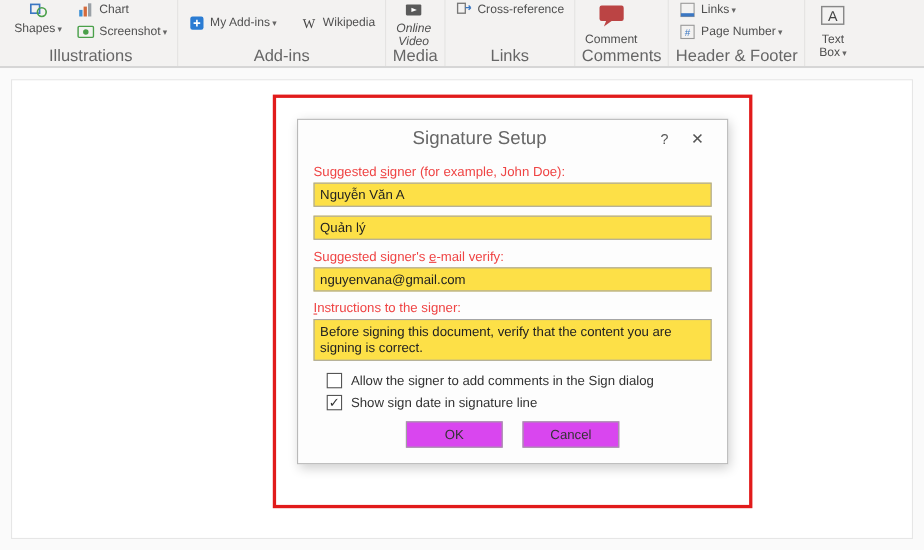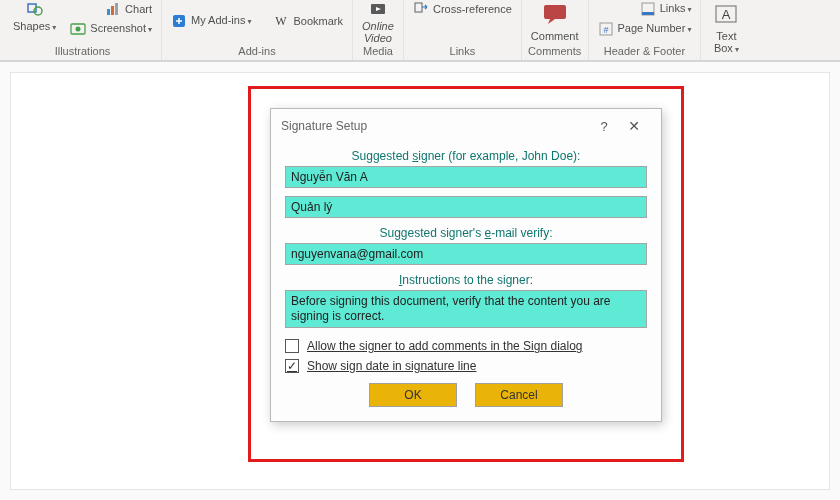--- a/index.html
+++ b/index.html
@@ -34,39 +34,39 @@
   .rgroup-top {
     display: flex;
     gap: 8px;
     align-items: flex-start;
     height: 42px;
   }
   .rbtn {
     display: flex;
     flex-direction: column;
     align-items: center;
-    justify-content: flex-end;
+    justify-content: flex-start;
     gap: 2px;
     padding: 1px 3px;
     color: #505050;
     font-size: 11px;
     line-height: 12px;
     text-align: center;
     min-width: 38px;
   }
   .rbtn .ico { width: 16px; height: 16px; }
   .rbtn .ico-lg { width: 26px; height: 26px; }
   .rbtn .lbl { margin-top: 1px; }
   .rbtn .caret { font-size: 8px; color: #666; margin-left: 2px; }
   .rbtn-h { flex-direction: row; align-items: center; gap: 4px; min-width: auto; }
   .ministack { display: flex; flex-direction: column; gap: 2px; }
   .ministack .rbtn-h { font-size: 11px; height: 18px; }
   .group-label {
     text-align: center;
-    font-size: 11px;
+    font-size: 15px;
     color: #666;
     line-height: 14px;
   }
   .doc-area {
     background: #fafafa;
     height: 438px;
     width: 100%;
     position: relative;
     padding: 10px;
   }
@@ -98,49 +98,49 @@
     font-size: 12px;
     color: #333;
   }
   .titlebar {
     display: flex;
     align-items: center;
     height: 34px;
     padding: 0 10px;
     color: #666;
   }
-  .titlebar .title { flex: 1; font-size: 12px; }
+  .titlebar .title { flex: 1; font-size: 17px; text-align: center; }
   .titlebar .help { width: 26px; text-align: center; color: #555; font-size: 13px; cursor: default;}
   .titlebar .close { width: 34px; text-align: center; color: #555; font-size: 14px; cursor: default;}
   .dlg-body { padding: 6px 14px 14px 14px; }
   .field { margin-bottom: 8px; }
-  .field label { display: block; margin-bottom: 3px; color: #0f766e; font-size: 12px; text-align: center; }
+  .field label { display: block; margin-bottom: 3px; color: #ef4444; font-size: 12px; }
   .underline { text-decoration: underline; }
   .txt {
     width: 100%;
     border: 1px solid #a5a5a5;
     padding: 3px 5px;
     font-size: 12px;
     font-family: inherit;
     color: #222;
-    background: #5eead4;
+    background: #fde047;
   }
   textarea.txt { height: 38px; resize: none; line-height: 1.25; }
-  .chk-row { display: flex; align-items: flex-start; gap: 8px; margin: 6px 0; text-decoration: underline; }
+  .chk-row { display: flex; align-items: flex-start; gap: 8px; margin: 6px 12px; }
   .chk {
     width: 14px; height: 14px; border: 1px solid #555; background: #fff;
     display: inline-flex; align-items: center; justify-content: center;
     font-size: 12px; line-height: 10px;
   }
   .dlg-buttons { display: flex; justify-content: center; gap: 18px; margin-top: 10px; }
   .btn {
     min-width: 88px;
     padding: 4px 10px;
     border: 1px solid #a0a0a0;
-    background: #eab308;
+    background: #d946ef;
     font-size: 12px;
     color: #333;
     text-align: center;
   }
   
   svg { display: block; }
 </style>
 </head>
 <body>
 
@@ -182,21 +182,21 @@
         <svg class="ico" viewBox="0 0 16 16">
             <rect x="2" y="2" width="12" height="12" rx="2" fill="#2b7cd3"></rect>
             <path d="M5 8h6M8 5v6" stroke="#fff" stroke-width="1.5"></path>
           </svg>
         <span><span>My Add-ins</span><span class="caret">▾</span></span>
       </div>
       <div class="rbtn rbtn-h">
         <svg class="ico" viewBox="0 0 16 16">
             <text x="8" y="12" text-anchor="middle" font-size="12" font-family="serif" fill="#444">W</text>
           </svg>
-        <span>Bookmark</span>
+        <span>Wikipedia</span>
       </div>
     </div>
     <div class="group-label">Add-ins</div>
   </div>
 
   <div class="rgroup">
     <div class="rgroup-top">
       <div class="rbtn">
         <svg class="ico" viewBox="0 0 16 16">
             <rect x="1" y="3" width="14" height="10" rx="1" fill="#5a5a5a"></rect>

